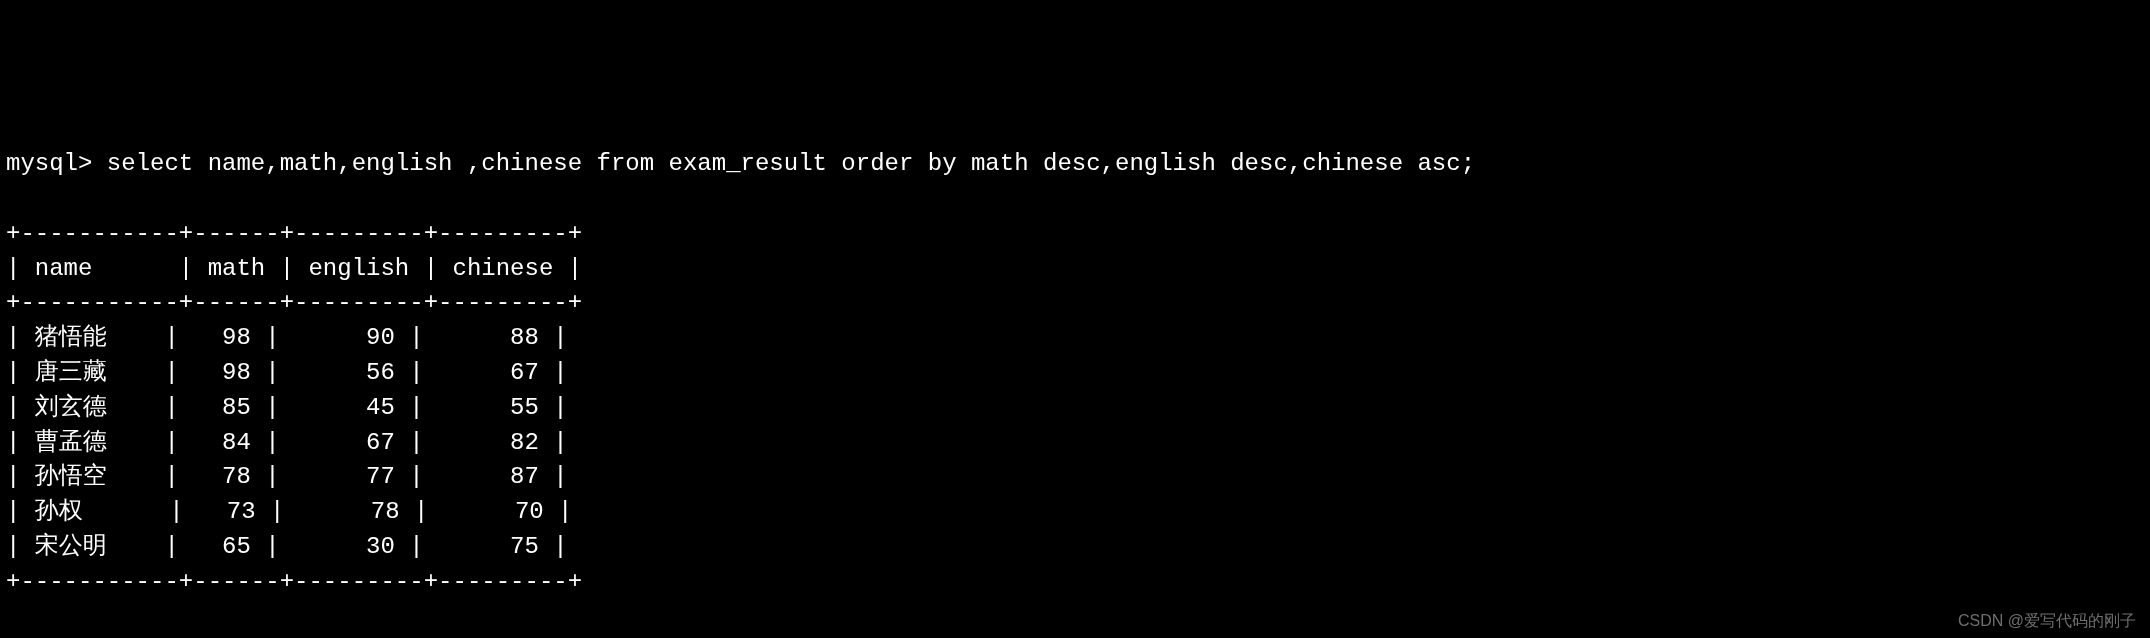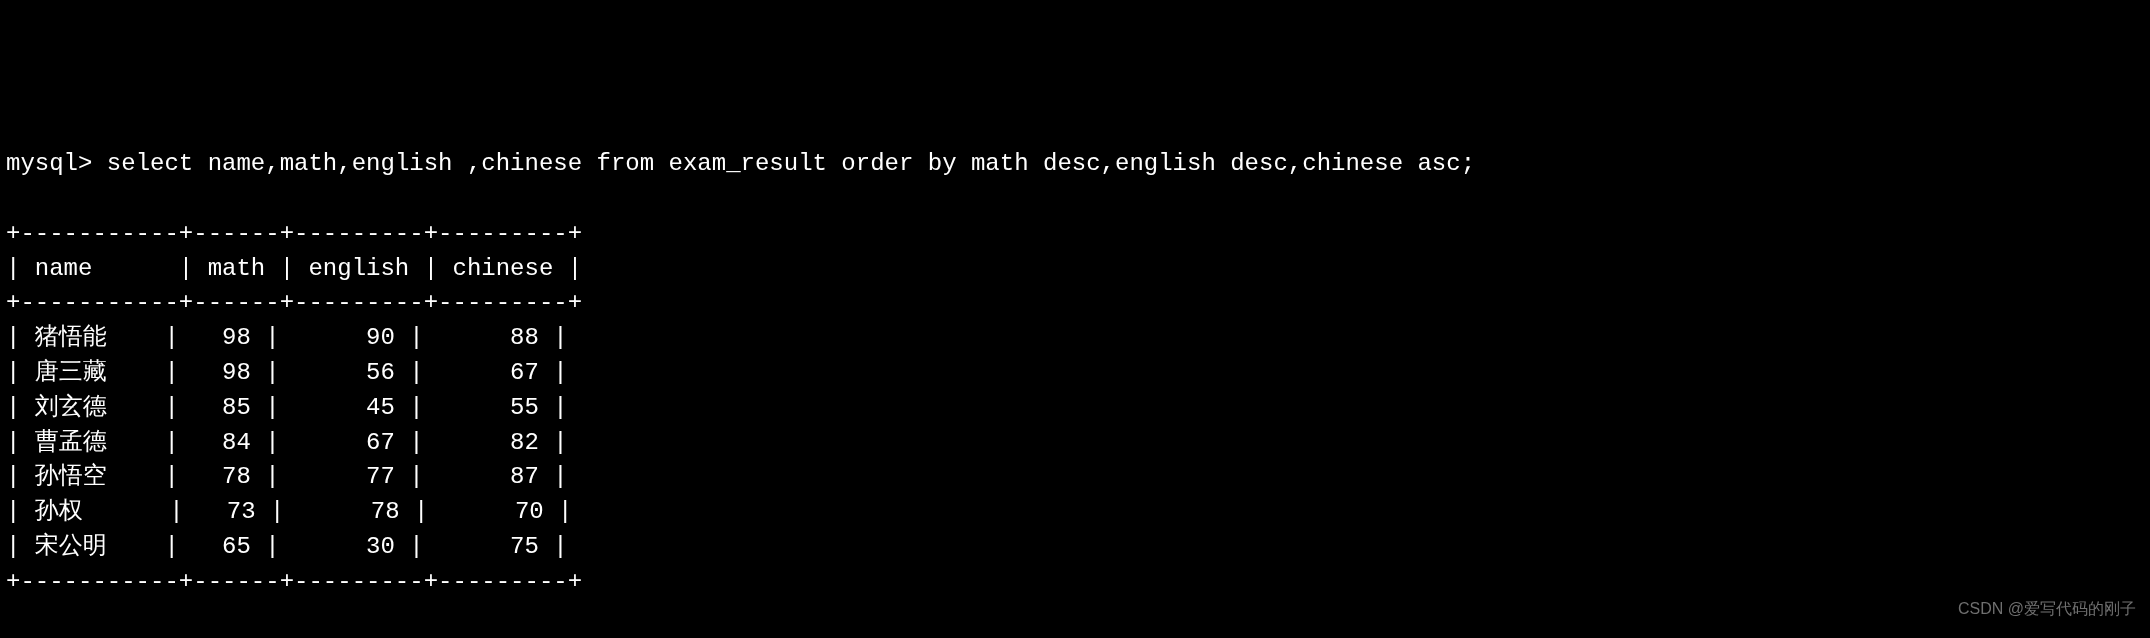--- a/index.html
+++ b/index.html
@@ -21,21 +21,21 @@
       white-space: pre;
     }
     .prompt-line {
       white-space: pre;
     }
     .table-line {
       white-space: pre;
     }
     .watermark {
       position: absolute;
-      bottom: 18px;
+      bottom: 6px;
       right: 14px;
       color: #6f6f6f;
       font-size: 16px;
       font-family: Arial, sans-serif;
       white-space: nowrap;
     }
   </style>
 </head>
 <body>
 

